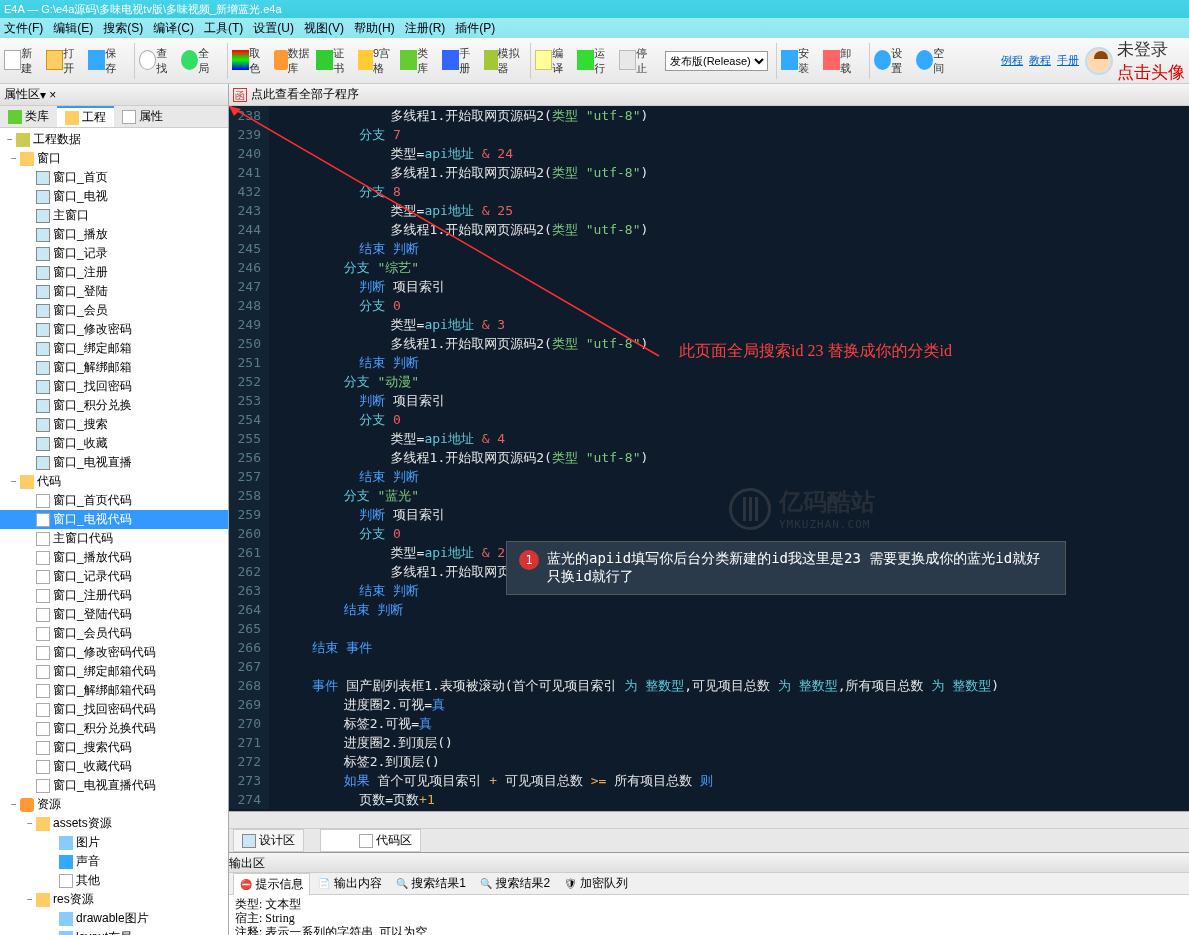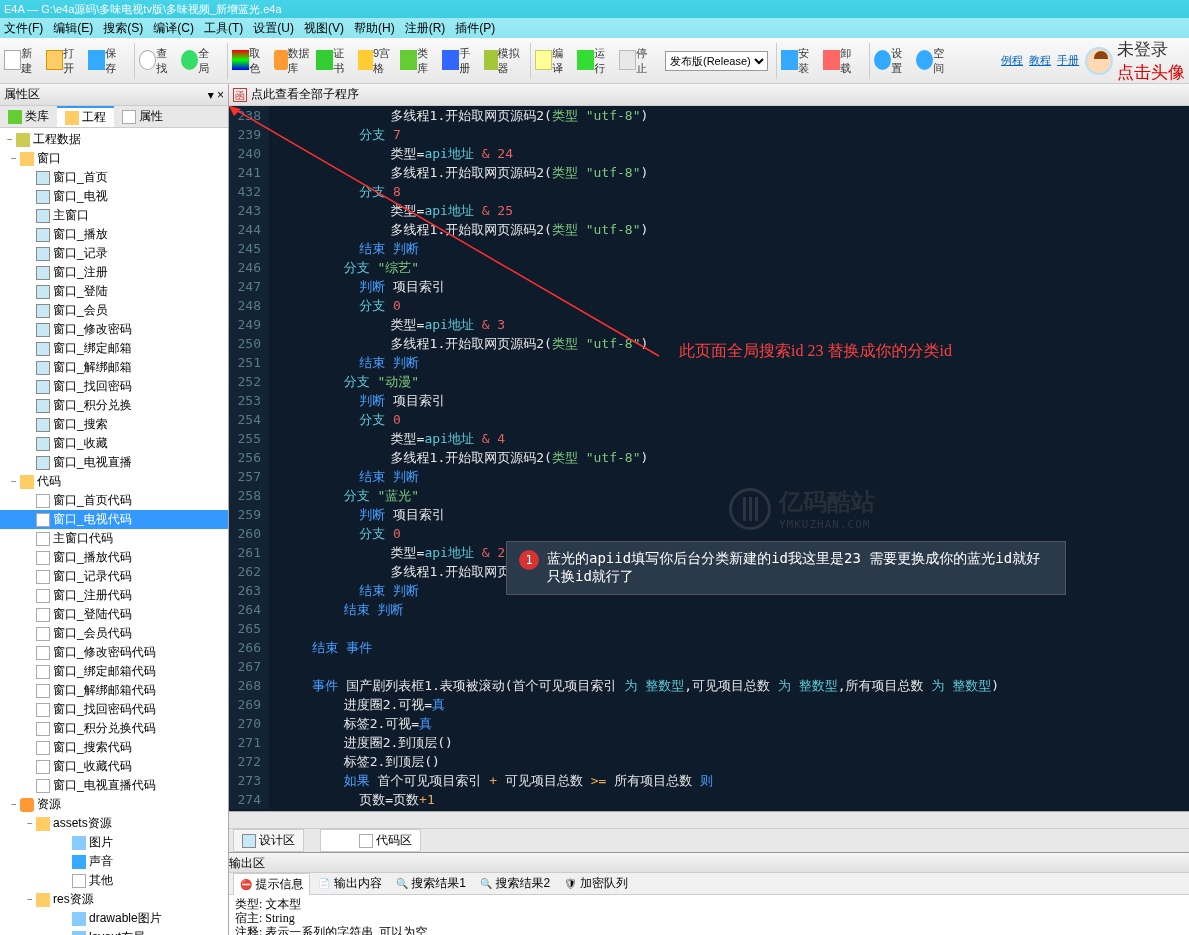--- a/index.html
+++ b/index.html
@@ -12,34 +12,34 @@
 .tb-icon { width: 20px; height: 20px; margin-bottom: 2px; }
 .tb-label { font-size: 11px; color: #333; }
 .tb-sep { width: 1px; height: 36px; background: #ccc; margin: 0 4px; }
 .release-combo { border: 1px solid #999; background: #fff; font-size: 11px; height: 20px; margin: 0 4px; }
 .avatar { width: 28px; height: 28px; border-radius: 14px; background: #ffd9b3; border: 2px solid #b3e0ff; position: relative; }
 .avatar::after { content: ""; position: absolute; width: 14px; height: 8px; background: #8b4513; border-radius: 7px 7px 0 0; top: 2px; left: 7px; }
 .login-txt { font-size: 17px; color: #333; margin-left: 4px; }
 .login-txt .click-here { color: #d00; }
 .content { display: flex; height: 851px; }
 .left-panel { width: 229px; background: #fff; border-right: 1px solid #aaa; display: flex; flex-direction: column; }
-.panel-header { background: linear-gradient(#f5f5f5, #e0e0e0); height: 22px; display: flex; align-items: center; justify-content: space-between; padding: 0 4px; border-bottom: 1px solid #ccc; font-size: 12px; }
+.panel-header { background: linear-gradient(#f5f5f5, #e0e0e0); height: 22px; display: flex; align-items: center; padding: 0 4px; border-bottom: 1px solid #ccc; font-size: 12px; }
 .subtabs { display: flex; background: #e8e8e8; height: 22px; border-bottom: 1px solid #ccc; }
 .subtab { padding: 3px 8px; display: flex; align-items: center; gap: 3px; cursor: pointer; font-size: 12px; }
 .subtab.active { background: #fff; border-top: 2px solid #3399ff; }
 .subtab-icon { width: 14px; height: 14px; }
 .tree { padding: 2px 0; overflow-y: auto; flex: 1; }
 .tree-item { display: flex; align-items: center; padding: 1px 4px; cursor: pointer; white-space: nowrap; }
 .tree-item.selected { background: #3399ff; color: #fff; }
 .tree-toggle { width: 12px; text-align: center; font-size: 10px; color: #666; }
 .tree-icon { width: 14px; height: 14px; margin-right: 3px; }
 .tree-label { font-size: 12px; }
 .indent-1 { padding-left: 8px; }
 .indent-2 { padding-left: 24px; }
-.indent-3 { padding-left: 60px; }
+.indent-3 { padding-left: 47px; }
 .right-panel { flex: 1; display: flex; flex-direction: column; background: #fff; position: relative; }
 .right-header { height: 22px; background: linear-gradient(#f5f5f5, #e0e0e0); display: flex; align-items: center; padding-left: 4px; gap: 4px; border-bottom: 1px solid #ccc; font-size: 12px; }
 .code-area { flex: 1; background: #0d1b2a; color: #ccc; font-family: Consolas, monospace; font-size: 13px; overflow: auto; position: relative; }
 .code-line { display: flex; }
 .gutter { width: 40px; text-align: right; padding-right: 8px; color: #5a7a8a; background: #122433; user-select: none; line-height: 19px; }
 .code-text { padding-left: 12px; white-space: pre; line-height: 19px; }
 .kw-blue { color: #4a9eff; }
 .kw-cyan { color: #5ec8d8; }
 .kw-green { color: #7fc97f; }
 .kw-orange { color: #e8a854; }

